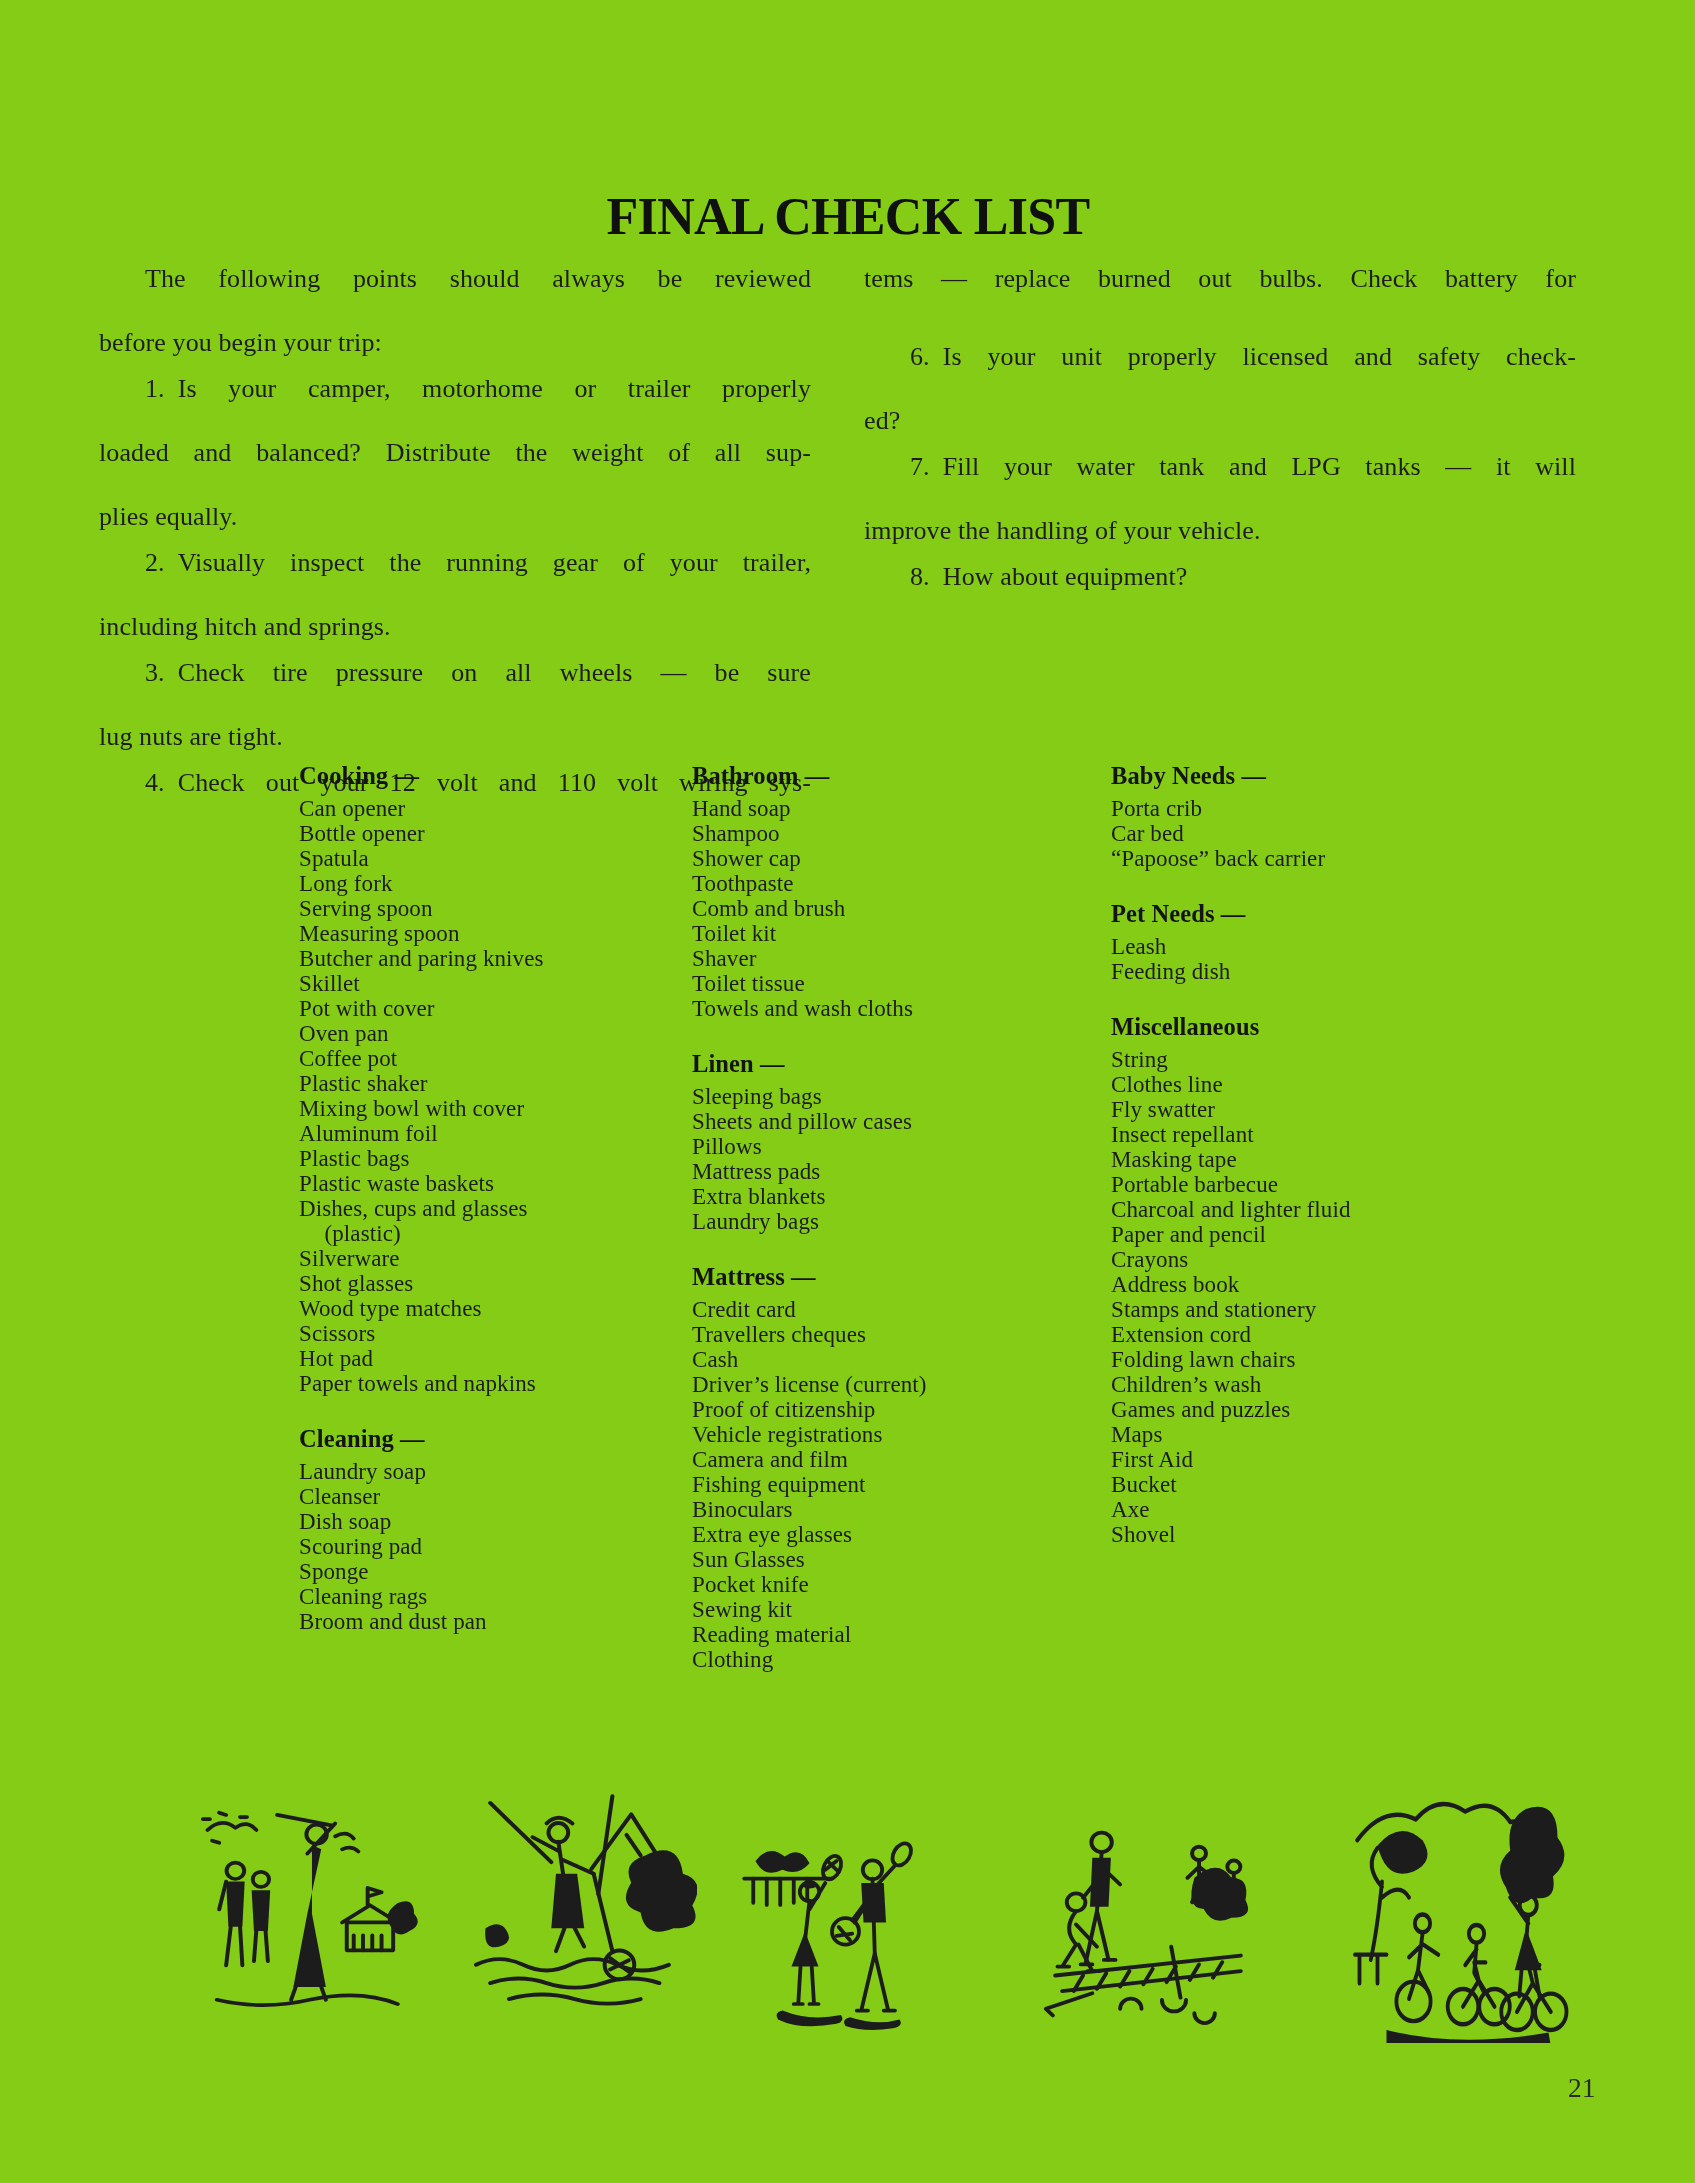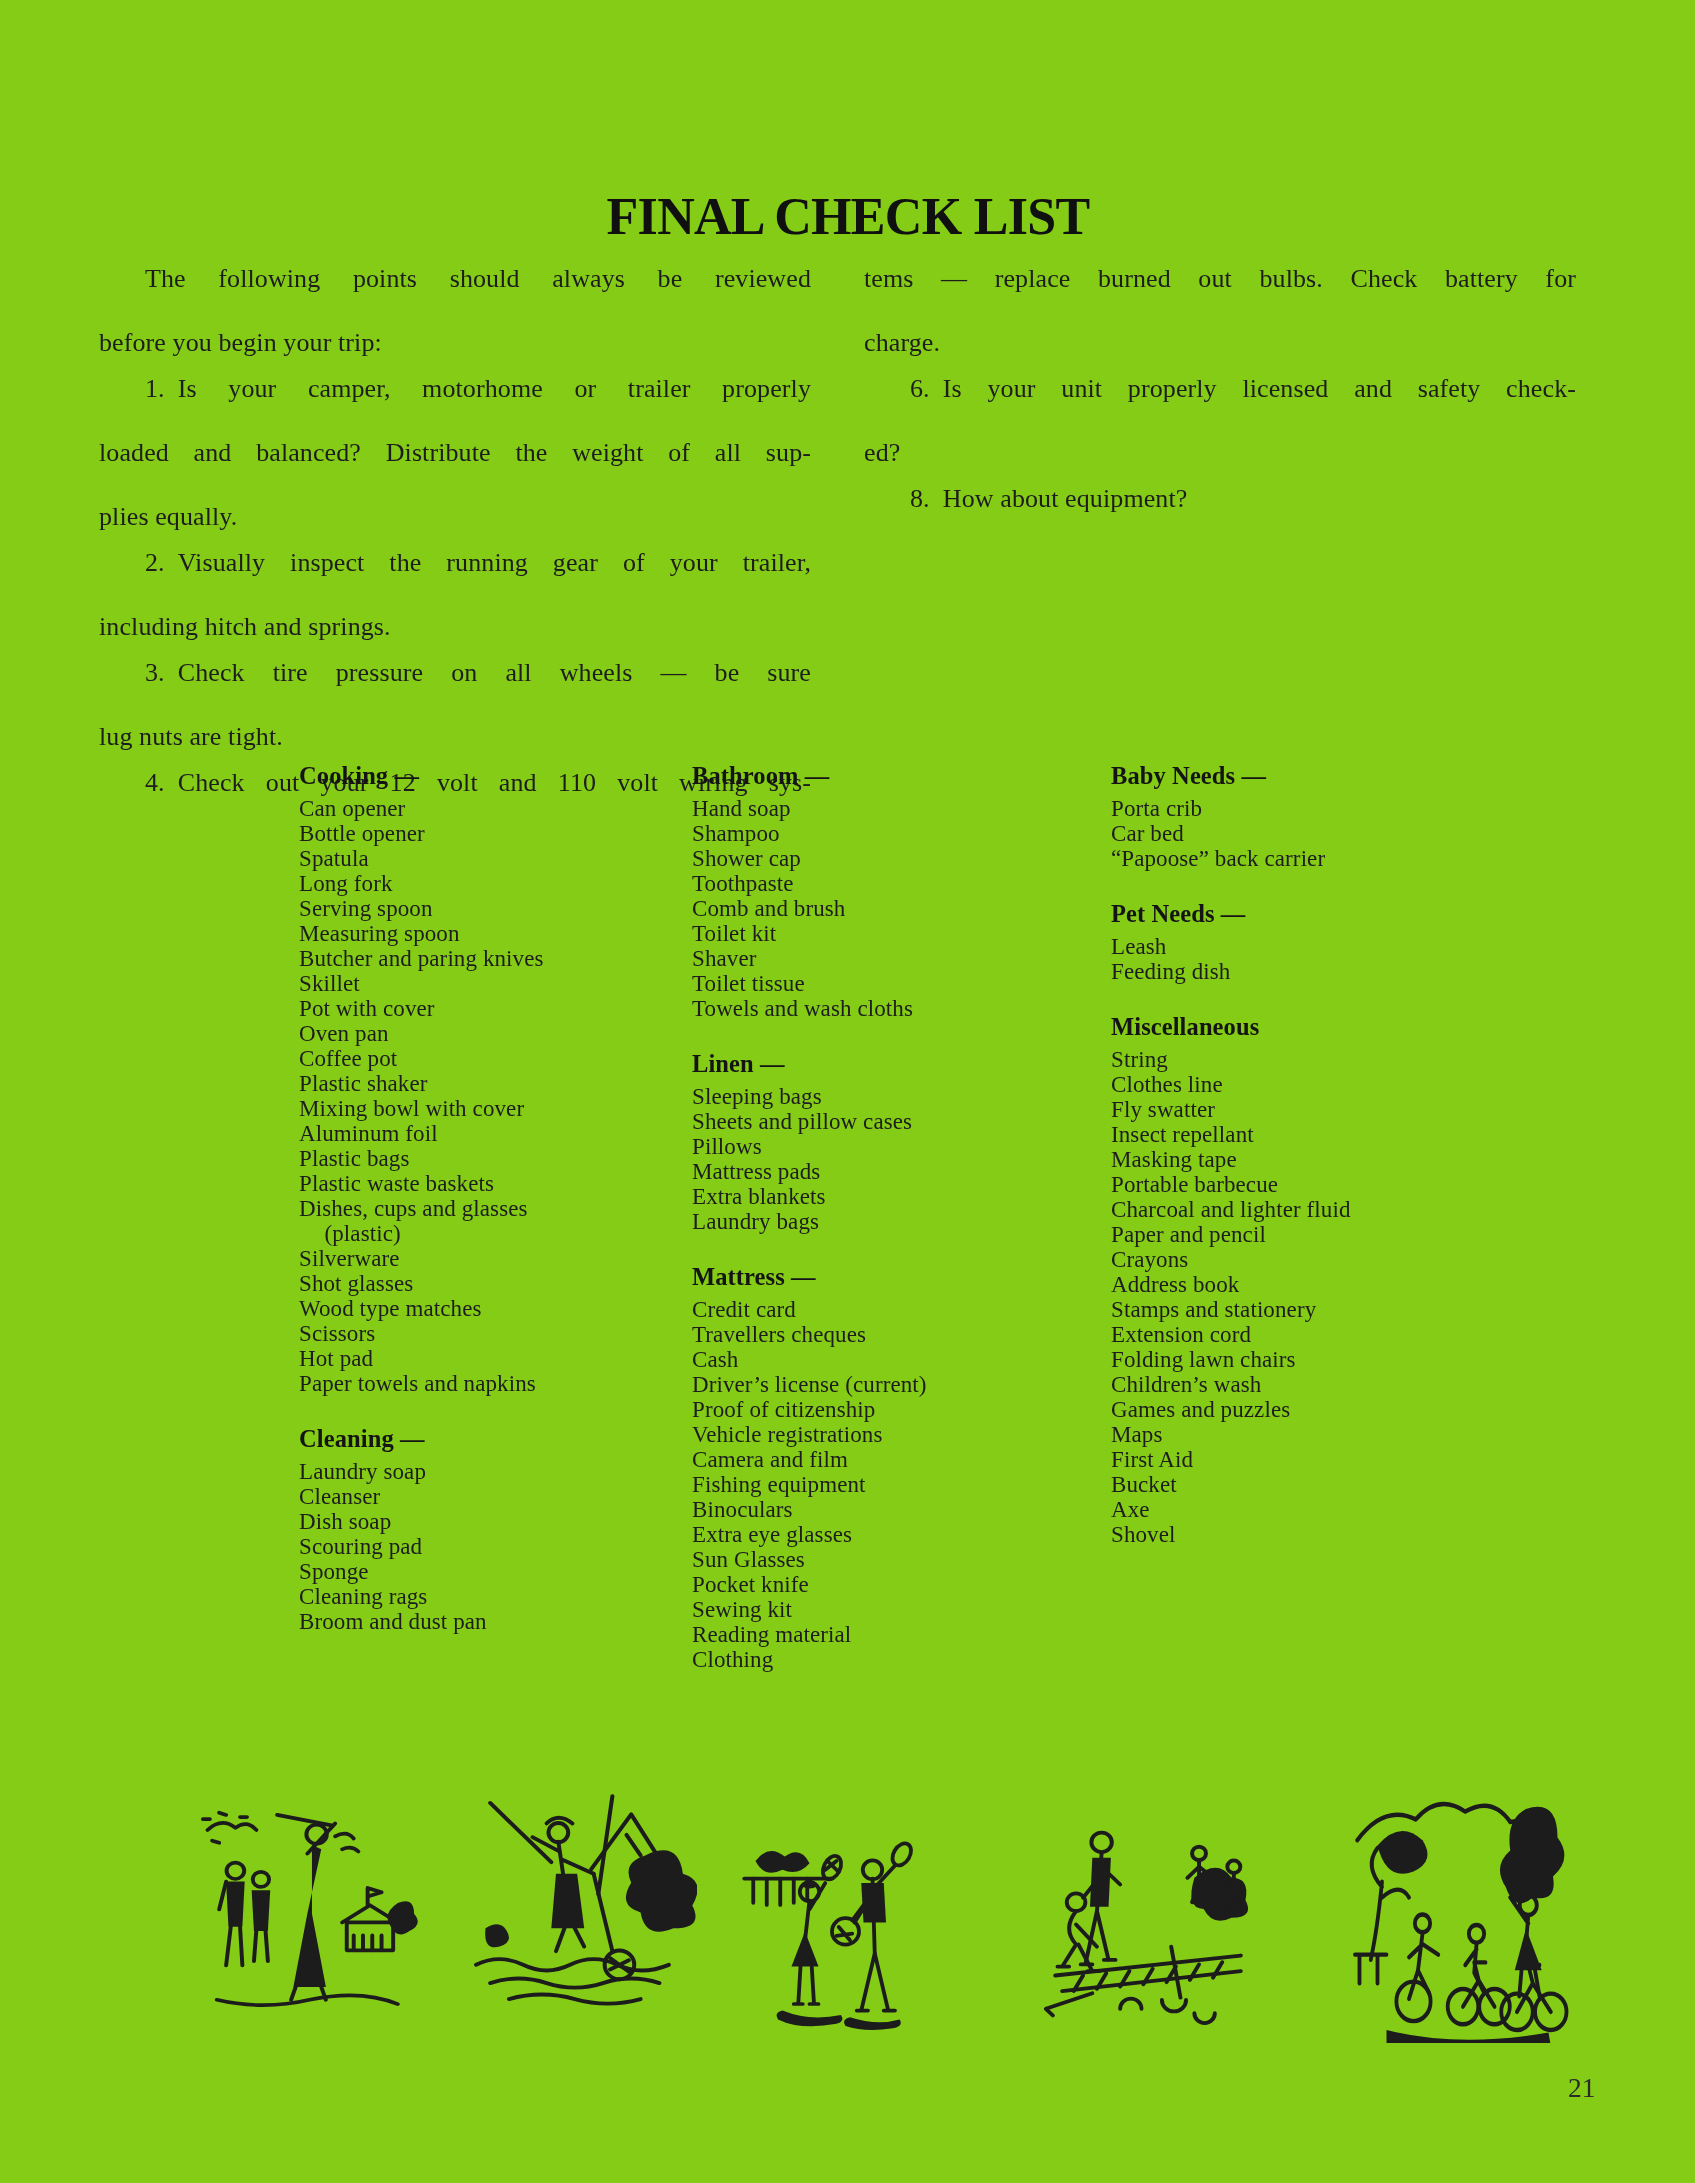--- a/index.html
+++ b/index.html
@@ -66,25 +66,28 @@
           <div class="line j ind">3. Check tire pressure on all wheels — be sure</div>
           <div class="line last">lug nuts are tight.</div>
         </div>
         <div class="para">
           <div class="line j ind">4. Check out your 12 volt and 110 volt wiring sys-</div>
         </div>
       </div>
     <div class="icol" id="intro-right">
         <div class="para">
           <div class="line j">tems — replace burned out bulbs. Check battery for</div>
-          <div class="line last">charge.</div>
         </div>
         <div class="para">
           <div class="line j ind">6. Is your unit properly licensed and safety check-</div>
           <div class="line last">ed?</div>
+        </div>
+        <div class="para">
+          <div class="line j ind">7. Fill your water tank and LPG tanks — it will</div>
+          <div class="line last">improve the handling of your vehicle.</div>
         </div>
         <div class="para">
           <div class="line last ind">8. How about equipment?</div>
         </div>
       </div>
   </div>
 
   <div>
     <div class="checkcol" id="check-col-1">
         <div class="csection">

